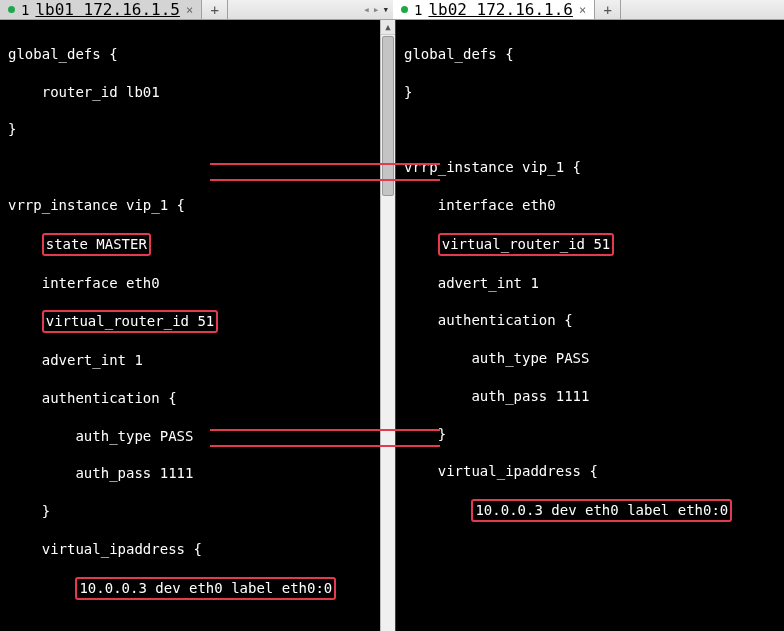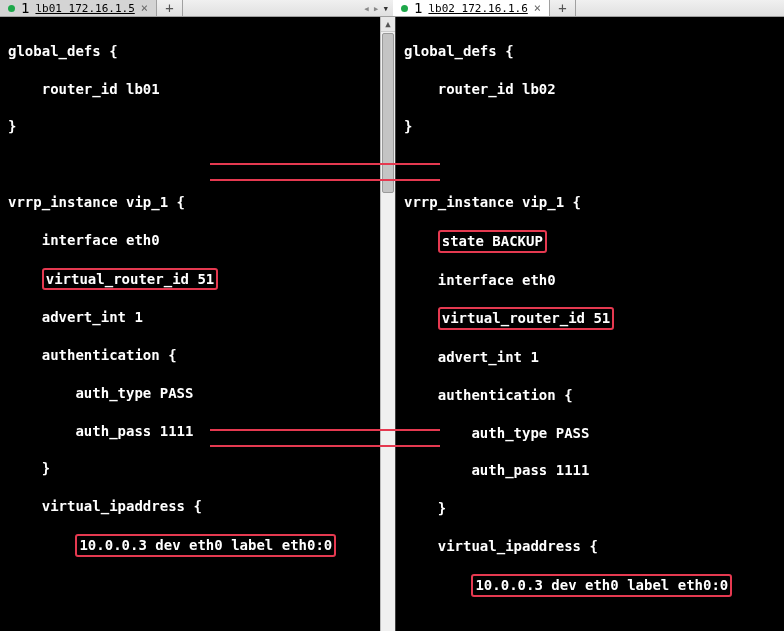--- a/index.html
+++ b/index.html
@@ -5,33 +5,33 @@
 * { margin: 0; padding: 0; box-sizing: border-box; }
 body { font-family: "DejaVu Sans Mono", "Consolas", monospace; font-size: 14px; background: #fff; overflow: hidden; }
 .window { width: 784px; height: 631px; display: flex; flex-direction: column; position: relative; }
 .tabbar { height: 26px; background: linear-gradient(#f0f0f0, #e0e0e0); border-bottom: 1px solid #a0a0a0; display: flex; align-items: stretch; position: relative; }
 .tabbar-left { display: flex; align-items: stretch; flex: 0 0 393px; }
 .tabbar-right { display: flex; align-items: stretch; flex: 1; }
 .tab { display: flex; align-items: center; padding: 0 8px; border-right: 1px solid #a0a0a0; gap: 6px; cursor: pointer; }
 .tab.active-dark { background: #d4d4d4; }
 .tab.active-light { background: #fff; }
 .dot { width: 7px; height: 7px; border-radius: 50%; background: #1ea84a; display: inline-block; }
-.tab-label { font-size: 11px; text-decoration: underline; }
+.tab-label { font-size: 16px; text-decoration: underline; }
 .close-x { font-size: 12px; color: #666; cursor: pointer; }
 .tab-plus { width: 26px; display: flex; align-items: center; justify-content: center; font-size: 14px; color: #555; border-right: 1px solid #a0a0a0; cursor: pointer; }
 .arrows { margin-left: auto; display: flex; align-items: center; padding: 0 4px; color: #888; font-size: 11px; gap: 3px; }
 .arrows .dd { color: #333; }
 .panes { flex: 1; display: flex; background: #000; }
 .pane { position: relative; color: #fff; padding: 6px 8px 6px 8px; line-height: 1.35; white-space: pre; overflow: hidden; }
 .pane-left { width: 380px; }
 .scrollbar { width: 15px; background: #f0f0f0; border-left: 1px solid #bbb; display: flex; flex-direction: column; }
 .sb-btn { height: 15px; display: flex; align-items: center; justify-content: center; font-size: 9px; color: #555; background: #e8e8e8; border-bottom: 1px solid #ccc; }
 .sb-thumb { background: #c4c4c4; border: 1px solid #9a9a9a; border-radius: 2px; margin: 1px; height: 160px; }
 .pane-right { flex: 1; border-left: 1px solid #404040; }
-.line { display: block; font-weight: bold; }
+.line { display: block; }
 .ind1 { padding-left: 4ch; }
 .ind2 { padding-left: 8ch; }
 .hl { border: 2px solid #e53950; border-radius: 3px; display: inline-block; padding: 0 2px; margin: -1px 0; }
 .connector { position: absolute; border: 2px solid #e53950; border-left: none; border-right: none; height: 10px; pointer-events: none; }
 </style>
 </head>
 <body>
 
 <div class="window">
 
@@ -62,20 +62,21 @@
   </div>
 
   <div class="panes">
 
     <div class="pane pane-left">
 <span class="line">global_defs {</span>
 <span class="line ind1">router_id lb01</span>
 <span class="line">}</span>
 <span class="line"> </span>
 <span class="line">vrrp_instance vip_1 {</span>
+<span class="line ind1"><span class="hl">state MASTER</span></span>
 <span class="line ind1">interface eth0</span>
 <span class="line ind1"><span class="hl">virtual_router_id 51</span></span>
 <span class="line ind1">advert_int 1</span>
 <span class="line ind1">authentication {</span>
 <span class="line ind2">auth_type PASS</span>
 <span class="line ind2">auth_pass 1111</span>
 <span class="line ind1">}</span>
 <span class="line ind1">virtual_ipaddress {</span>
 <span class="line ind2"><span class="hl">10.0.0.3 dev eth0 label eth0:0</span></span>
 
@@ -96,25 +97,23 @@
     </div>
 
     <div class="scrollbar">
       <div class="sb-btn">▲</div>
       <div class="sb-thumb"></div>
 
     </div>
 
     <div class="pane pane-right">
 <span class="line">global_defs {</span>
-<span class="line ind1">router_id lb02</span>
 <span class="line">}</span>
 <span class="line"> </span>
 <span class="line">vrrp_instance vip_1 {</span>
-<span class="line ind1"><span class="hl">state BACKUP</span></span>
 <span class="line ind1">interface eth0</span>
 <span class="line ind1"><span class="hl">virtual_router_id 51</span></span>
 <span class="line ind1">advert_int 1</span>
 <span class="line ind1">authentication {</span>
 <span class="line ind2">auth_type PASS</span>
 <span class="line ind2">auth_pass 1111</span>
 <span class="line ind1">}</span>
 <span class="line ind1">virtual_ipaddress {</span>
 <span class="line ind2"><span class="hl">10.0.0.3 dev eth0 label eth0:0</span></span>
 

